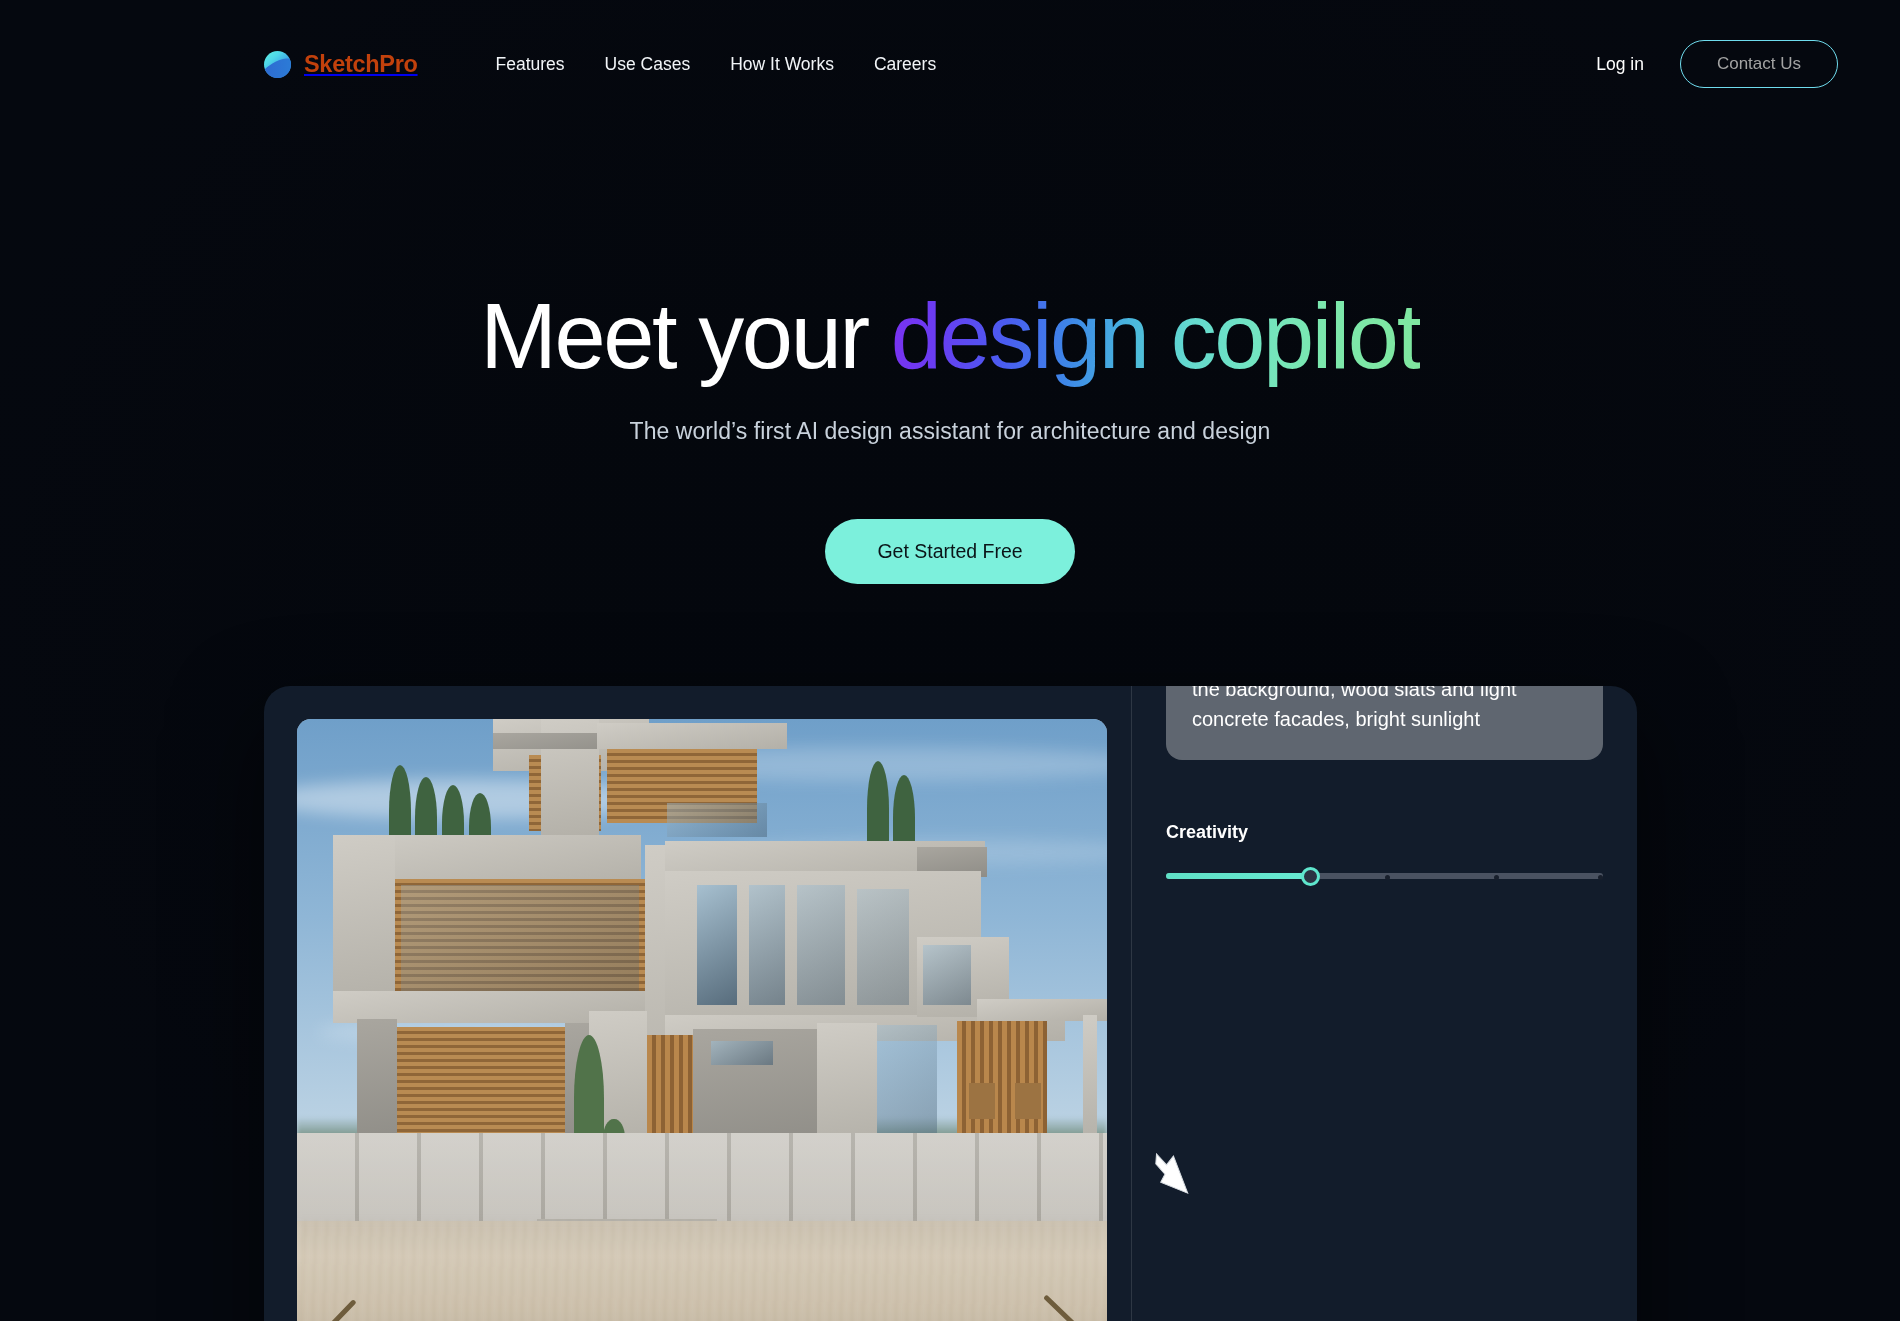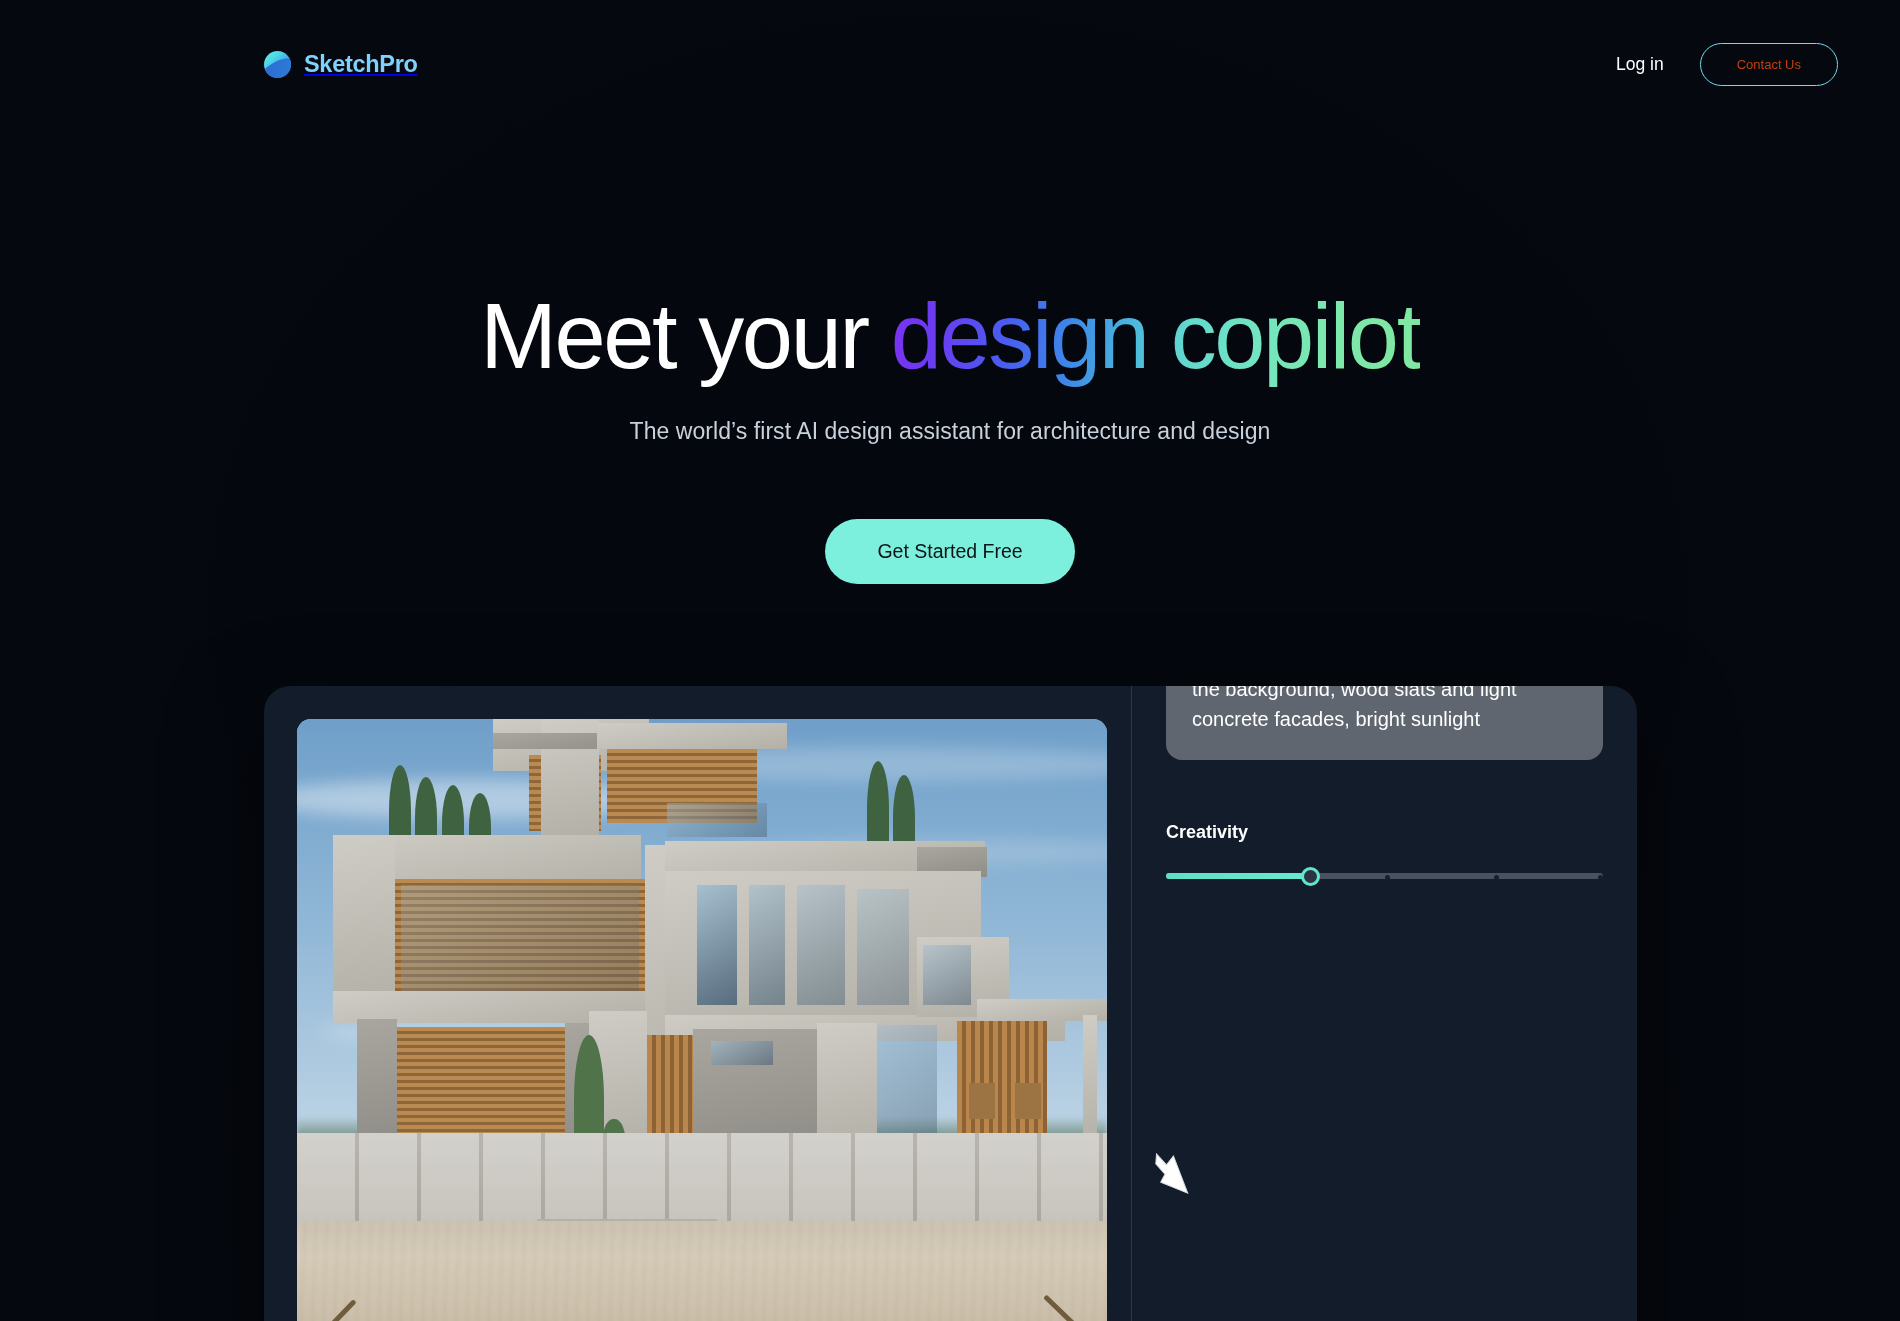--- a/index.html
+++ b/index.html
@@ -41,31 +41,31 @@
     background:linear-gradient(140deg,#5ef0e0 0%, #4fd8e8 30%, #3aa3e6 60%, #2f6fd8 100%);
     position:relative; overflow:hidden; flex:none;
   }
   .logo-mark::after {
     content:""; position:absolute;
     left:-26%; top:44%; width:152%; height:74%;
     background:linear-gradient(120deg,#2e66d0,#2b80d8);
     transform:rotate(-31deg);
     border-radius:50% 50% 42% 42%;
   }
-  .brand-name { color:#7dd3fc; font-size:23.5px; font-weight:bold; letter-spacing:-0.3px; }
+  .brand-name { color:#c2410c; font-size:23.5px; font-weight:bold; letter-spacing:-0.3px; }
 
   #nav-links { display:flex; align-items:center; gap:0; }
   #nav-links a {
     color:#f2f5f8; font-size:17.5px; text-decoration:none;
     padding:8px 20px; white-space:nowrap;
   }
   #nav-right { margin-left:auto; display:flex; align-items:center; gap:30px; }
   #login-link { color:#ffffff; font-size:17.5px; text-decoration:none; padding:8px 6px; }
   #contact-btn {
-    color:#c2410c; font-size:13px; text-decoration:none;
+    color:#a3a3a3; font-size:17px; text-decoration:none;
     border:1.6px solid #6fdcee; border-radius:30px;
     padding:13px 36px; background:transparent; white-space:nowrap;
   }
 
   
   #hero { position:absolute; top:0; left:0; right:0; z-index:15; text-align:center; }
   #headline {
     margin-top:288px;
     font-size:92px; line-height:1.06; font-weight:normal;
     letter-spacing:-2.4px; color:#ffffff;
@@ -182,20 +182,26 @@
 
 <div id="bg"></div>
 <div id="bg-vignette"></div>
 
 <nav id="nav">
   <a class="brand" href="#">
     <span class="logo-mark"></span>
     <span class="brand-name">SketchPro</span>
   </a>
 
+  <div id="nav-links">
+    <a href="#">Features</a>
+    <a href="#">Use Cases</a>
+    <a href="#">How It Works</a>
+    <a href="#">Careers</a>
+  </div>
 
   <div id="nav-right">
     <a id="login-link" href="#">Log in</a>
     <a id="contact-btn" href="#">Contact Us</a>
   </div>
 </nav>
 
 <section id="hero">
   <h1 id="headline"><span>Meet your </span><span class="grad">design copilot</span></h1>
 

